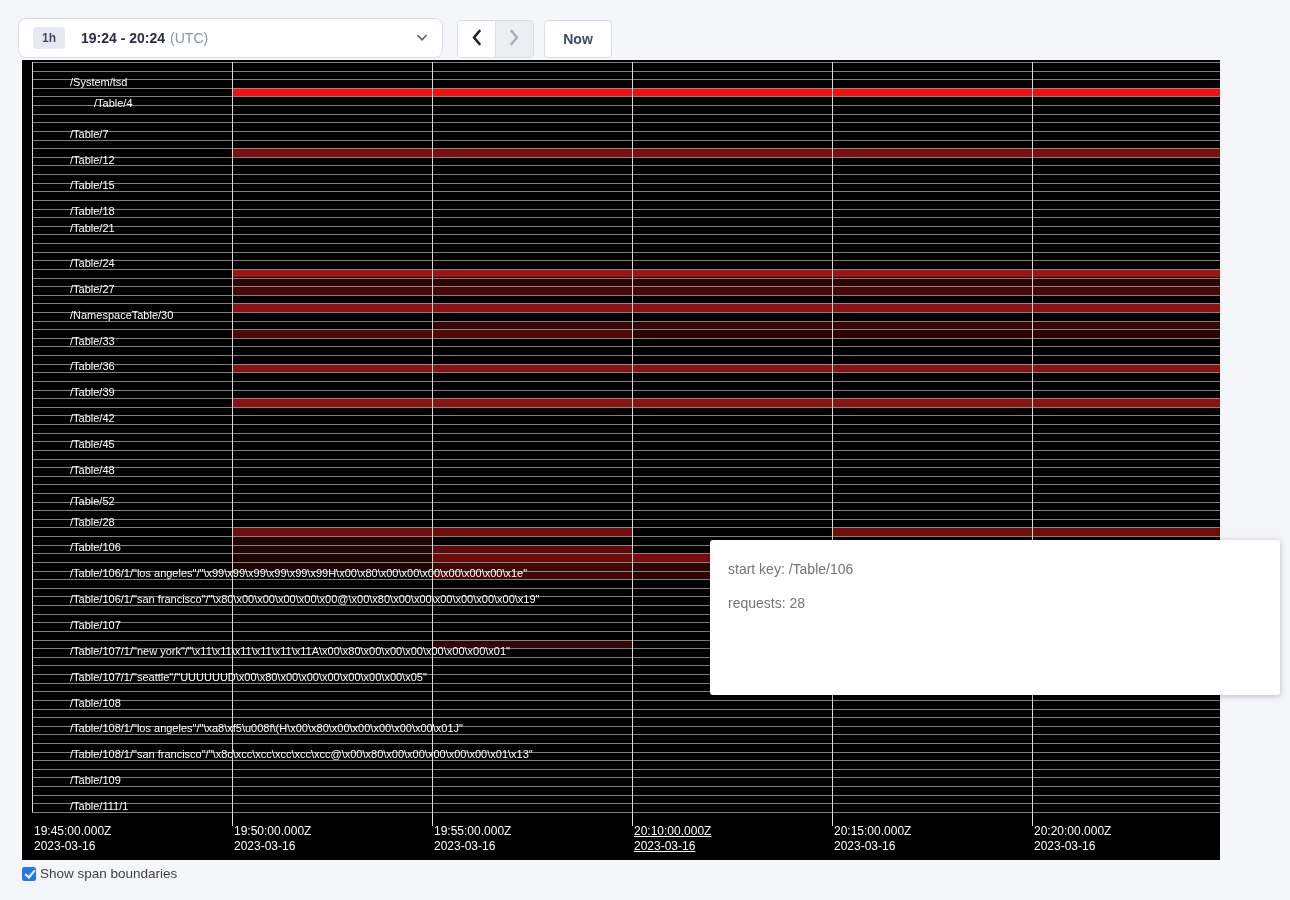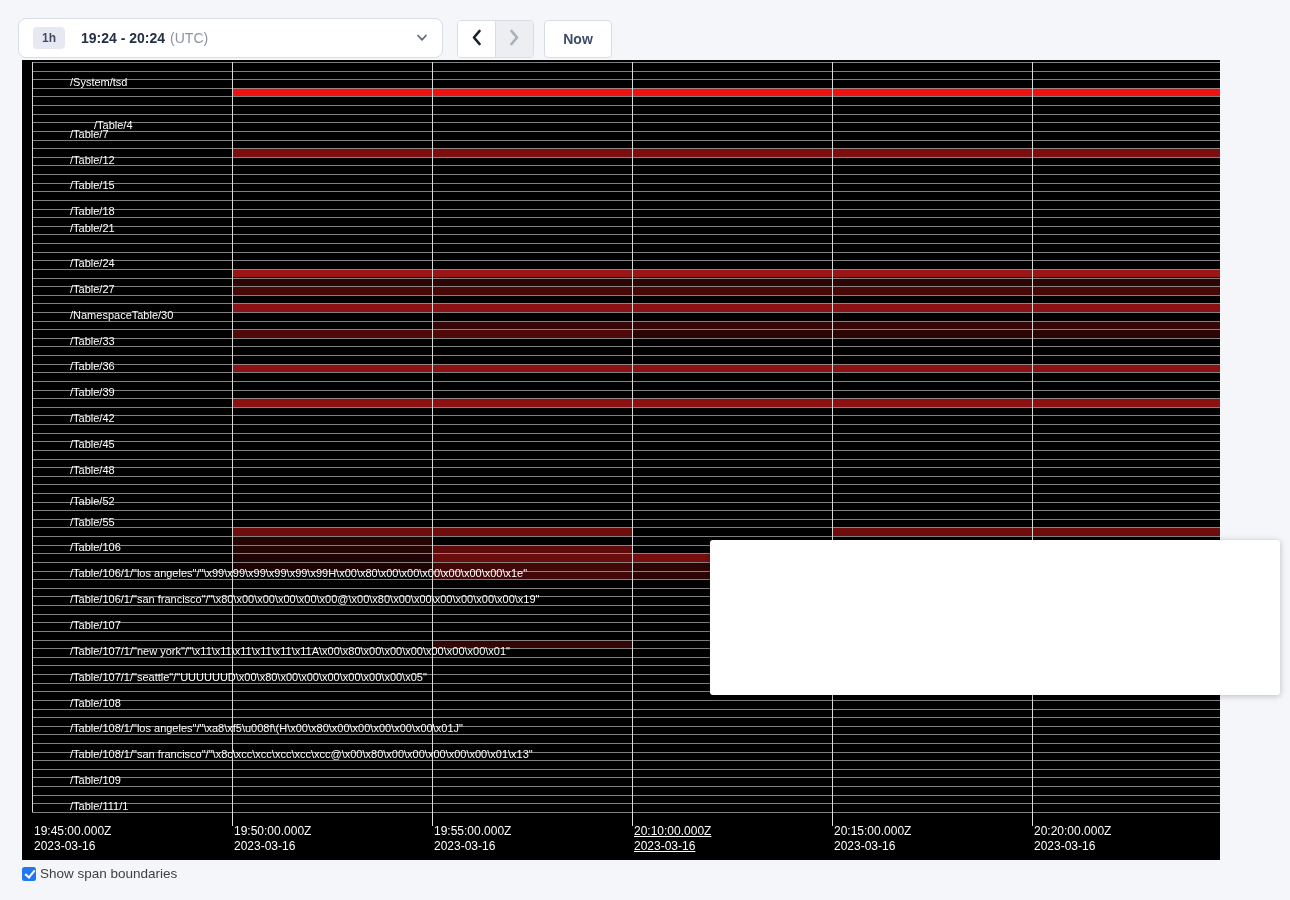--- a/index.html
+++ b/index.html
@@ -220,37 +220,37 @@
     <div class="hline" style="top: 734.7px;"></div>
     <div class="hline" style="top: 743.32px;"></div>
     <div class="hline" style="top: 751.94px;"></div>
     <div class="vline" style="left: 10px;"></div>
     <div class="vline" style="left: 210px;"></div>
     <div class="vline" style="left: 410px;"></div>
     <div class="vline" style="left: 610px;"></div>
     <div class="vline" style="left: 810px;"></div>
     <div class="vline" style="left: 1010px;"></div>
     <div class="rowlabel" style="top: 16px;">/System/tsd</div>
-    <div class="rowlabel" style="top: 59px; padding-left: 24px;">/Table/4</div>
+    <div class="rowlabel" style="top: 37px; padding-left: 24px;">/Table/4</div>
     <div class="rowlabel" style="top: 67.714px;">/Table/7</div>
     <div class="rowlabel" style="top: 93.571px;">/Table/12</div>
     <div class="rowlabel" style="top: 119.428px;">/Table/15</div>
     <div class="rowlabel" style="top: 145.285px;">/Table/18</div>
     <div class="rowlabel" style="top: 162px;">/Table/21</div>
     <div class="rowlabel" style="top: 196.999px;">/Table/24</div>
     <div class="rowlabel" style="top: 223px;">/Table/27</div>
     <div class="rowlabel" style="top: 248.713px;">/NamespaceTable/30</div>
     <div class="rowlabel" style="top: 274.57px;">/Table/33</div>
     <div class="rowlabel" style="top: 300.427px;">/Table/36</div>
     <div class="rowlabel" style="top: 326.284px;">/Table/39</div>
     <div class="rowlabel" style="top: 352.141px;">/Table/42</div>
     <div class="rowlabel" style="top: 377.998px;">/Table/45</div>
     <div class="rowlabel" style="top: 403.855px;">/Table/48</div>
     <div class="rowlabel" style="top: 435px; text-align: right;">/Table/52</div>
-    <div class="rowlabel" style="top: 455.569px;">/Table/55</div>
+    <div class="rowlabel" style="top: 455.569px;">/Table/28</div>
     <div class="rowlabel" style="top: 481.426px;">/Table/106</div>
     <div class="rowlabel" style="top: 507.283px;">/Table/106/1/"los angeles"/"\x99\x99\x99\x99\x99\x99H\x00\x80\x00\x00\x00\x00\x00\x00\x1e"</div>
     <div class="rowlabel" style="top: 533.14px;">/Table/106/1/"san francisco"/"\x80\x00\x00\x00\x00\x00@\x00\x80\x00\x00\x00\x00\x00\x00\x19"</div>
     <div class="rowlabel" style="top: 558.997px;">/Table/107</div>
     <div class="rowlabel" style="top: 584.854px;">/Table/107/1/"new york"/"\x11\x11\x11\x11\x11\x11A\x00\x80\x00\x00\x00\x00\x00\x00\x01"</div>
     <div class="rowlabel" style="top: 610.711px;">/Table/107/1/"seattle"/"UUUUUUD\x00\x80\x00\x00\x00\x00\x00\x00\x05"</div>
     <div class="rowlabel" style="top: 636.568px;">/Table/108</div>
     <div class="rowlabel" style="top: 662.425px;">/Table/108/1/"los angeles"/"\xa8\xf5\u008f\(H\x00\x80\x00\x00\x00\x00\x00\x01J"</div>
     <div class="rowlabel" style="top: 688.282px;">/Table/108/1/"san francisco"/"\x8c\xcc\xcc\xcc\xcc\xcc@\x00\x80\x00\x00\x00\x00\x00\x01\x13"</div>
     <div class="rowlabel" style="top: 714.139px;">/Table/109</div>
@@ -280,18 +280,20 @@
       <div>2023-03-16</div>
     </div>
     <div class="tickmark" style="left: 1010px;"></div>
     <div class="xlabel" style="left: 1012px;">
       <div>20:20:00.000Z</div>
       <div>2023-03-16</div>
     </div>
   </div>
 
 <div class="tooltip">
+  <div class="tooltip-line">start key: /Table/106</div>
+  <div class="tooltip-line">requests: 28</div>
 </div>
 
 <div class="footer-row">
   <span class="checkbox" role="checkbox" aria-checked="true"></span>
   <span>Show span boundaries</span>
 </div>
 
 </body></html>

